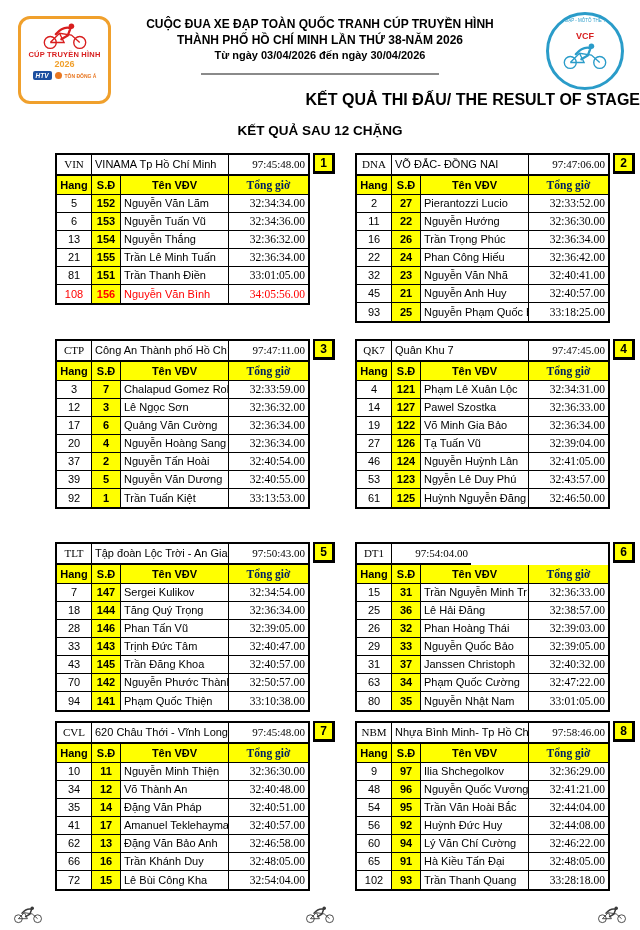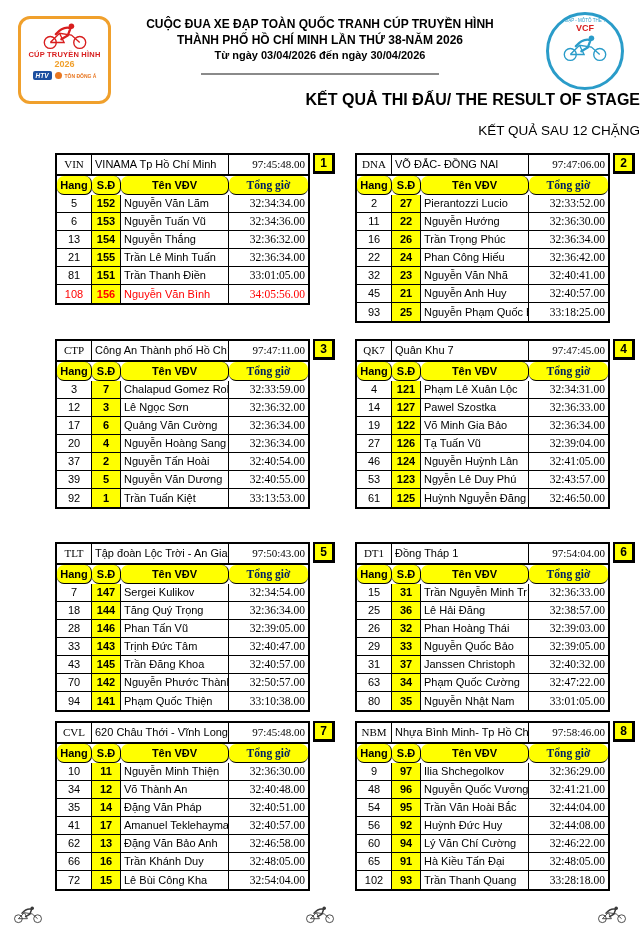--- a/index.html
+++ b/index.html
@@ -5,41 +5,41 @@
   * { margin:0; padding:0; box-sizing:border-box; }
   html,body { width:640px; height:930px; background:#fff; overflow:hidden;
     font-family:"Liberation Sans", sans-serif; color:#000; position:relative; }
 
   
   .titles { text-align:center; padding-top:16px; }
   .t-line1, .t-line2 { font-size:12px; font-weight:bold; line-height:1.35; }
   .t-line3 { font-size:11px; font-weight:bold; line-height:1.4; }
   .divider { width:238px; border-bottom:2px solid #8a8a8a; margin:9px auto 0; }
   .result-title { text-align:right; font-size:16px; font-weight:bold; margin-top:16px; }
-  .result-subtitle { text-align:right; font-size:13.5px; font-weight:normal; margin-top:14px; }
+  .result-subtitle { text-align:center; font-size:13.5px; font-weight:bold; margin-top:14px; }
 
   
   .logo-left { position:absolute; left:18px; top:16px; width:93px; height:88px;
     border:3px solid #f0a02c; border-radius:12px; background:#fff;
     display:flex; flex-direction:column; align-items:center; overflow:hidden; }
   .logo-left .cyc { width:46px; height:28px; color:#d81e1e; margin-top:3px; }
   .ll-title { font-size:7.5px; font-weight:bold; color:#d81e1e; letter-spacing:.2px; }
   .ll-year { font-size:9px; font-weight:bold; color:#f0a02c; }
   .ll-bottom { display:flex; align-items:center; gap:3px; margin-top:2px; }
   .htv-chip { background:#1c4fa0; color:#fff; font-size:6.5px; font-weight:bold;
     font-style:italic; padding:1px 3px; border-radius:2px; }
   .sponsor-dot { width:7px; height:7px; border-radius:50%; background:#e87722; display:inline-block; }
   .sponsor-name { font-size:5px; font-weight:bold; color:#e87722; }
 
   
   .logo-right { position:absolute; right:16px; top:12px; width:78px; height:78px;
     border:3px solid #2a9cc9; border-radius:50%; background:#fff;
     display:flex; flex-direction:column; align-items:center; overflow:hidden; }
   .lr-arc { font-size:4.5px; color:#2a9cc9; margin-top:3px; white-space:nowrap; }
-  .lr-vcf { font-size:9px; font-weight:bold; color:#d81e1e; margin-top:0; }
+  .lr-vcf { font-size:9px; font-weight:bold; color:#d81e1e; margin-top:8px; }
   .logo-right .cyc { width:46px; height:28px; color:#2a9cc9; margin-top:1px; }
 
   
   .teams-grid { display:flex; flex-wrap:wrap; padding-left:55px; column-gap:20px; margin-top:15px; }
   .team-block { display:flex; align-items:flex-start; width:280px; }
   .ttable { width:255px; border:2px solid #000; background:#fff; }
   .trow { display:flex; height:18px; }
   .trow.team-row { height:21px; }
   .trow.head-row { height:19px; }
   .cell { border-right:1px solid #000; border-bottom:1px solid #000;
@@ -52,21 +52,21 @@
   .c-sd   { width:29px; justify-content:center; }
   .c-name { width:108px; padding-left:3px; }
   .c-time { width:79px; justify-content:flex-end; padding-right:3px;
             font-family:"Liberation Serif", serif; font-size:11.5px; }
 
   .c-code  { width:35px; justify-content:center; font-family:"Liberation Serif", serif; }
   .c-tname { width:137px; padding-left:3px; }
   .c-ttime { width:79px; justify-content:flex-end; padding-right:3px;
              font-family:"Liberation Serif", serif; font-size:11px; }
 
-  .head-row .cell { background:#ffff00; font-weight:bold; justify-content:center; padding:0;border-radius:7px; }
+  .head-row .cell { background:#ffff00; font-weight:bold; justify-content:center; padding:0; }
   .head-row .c-name { padding-left:0; }
   .head-row .c-time { color:#002060; font-family:"Liberation Serif", serif; font-size:11.5px; }
   .data-row .c-sd { background:#ffff00; font-weight:bold; }
   .trow.red .cell { color:#ff0000; }
 
   .badge { margin-left:3px; width:23px; height:21px; background:#ffff00;
     border:2px solid #000; border-bottom-width:3px; border-right-width:3px;
     display:flex; align-items:center; justify-content:center;
     font-weight:bold; font-size:12px; }
 
@@ -400,21 +400,20 @@
           <div class="cell c-name">Phạm Quốc Thiện</div>
           <div class="cell c-time">33:10:38.00</div>
         </div>
       </div>
       <div class="badge">5</div>
     </div>
     <div class="team-block" style="margin-bottom: 9px;">
       <div class="ttable">
         <div class="trow team-row">
           <div class="cell c-code">DT1</div>
-          <div class="cell c-tname">Đồng Tháp 1</div>
           <div class="cell c-ttime">97:54:04.00</div>
         </div>
         <div class="trow head-row">
           <div class="cell c-hang">Hang</div>
           <div class="cell c-sd">S.Đ</div>
           <div class="cell c-name">Tên VĐV</div>
           <div class="cell c-time">Tổng giờ</div>
         </div>
         <div class="trow data-row">
           <div class="cell c-hang">15</div>

